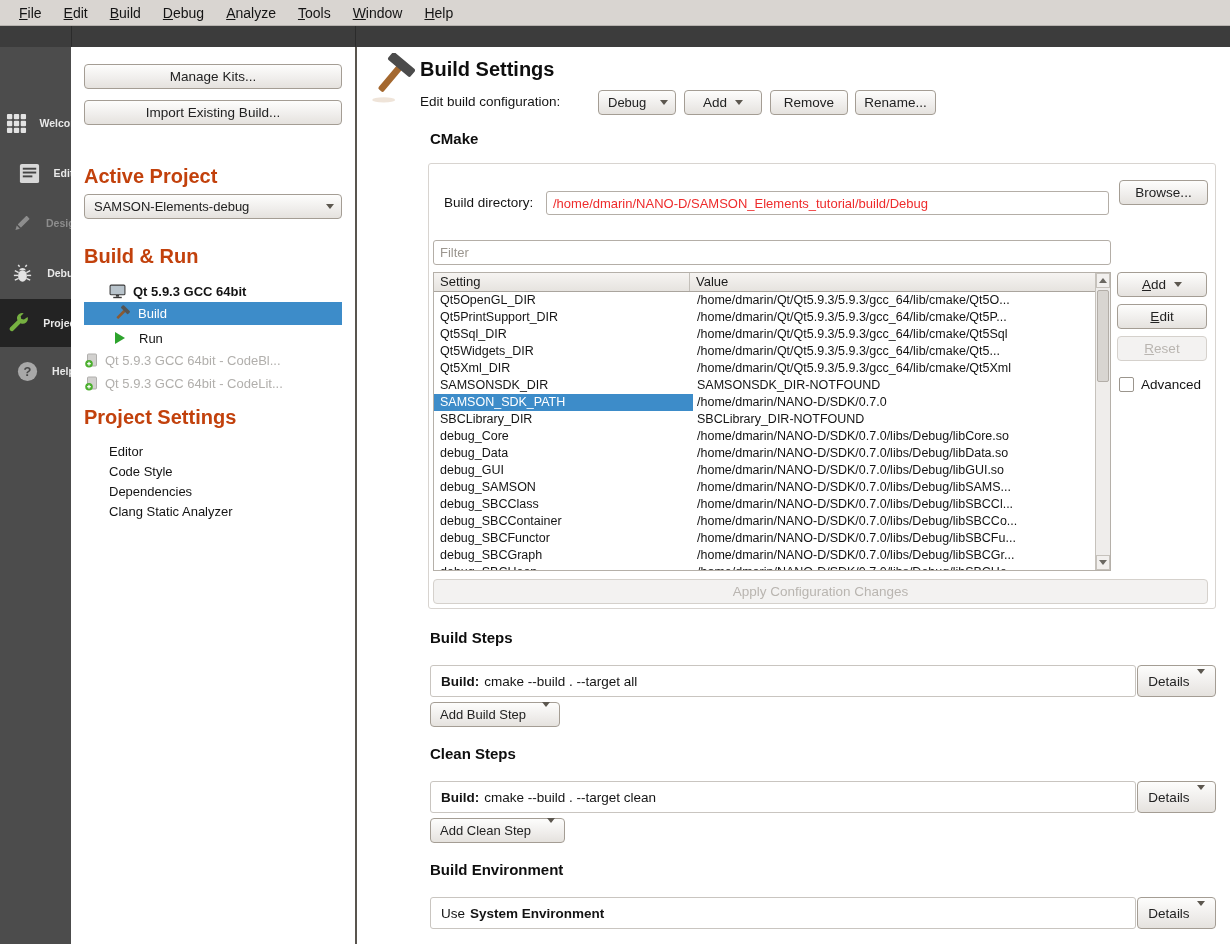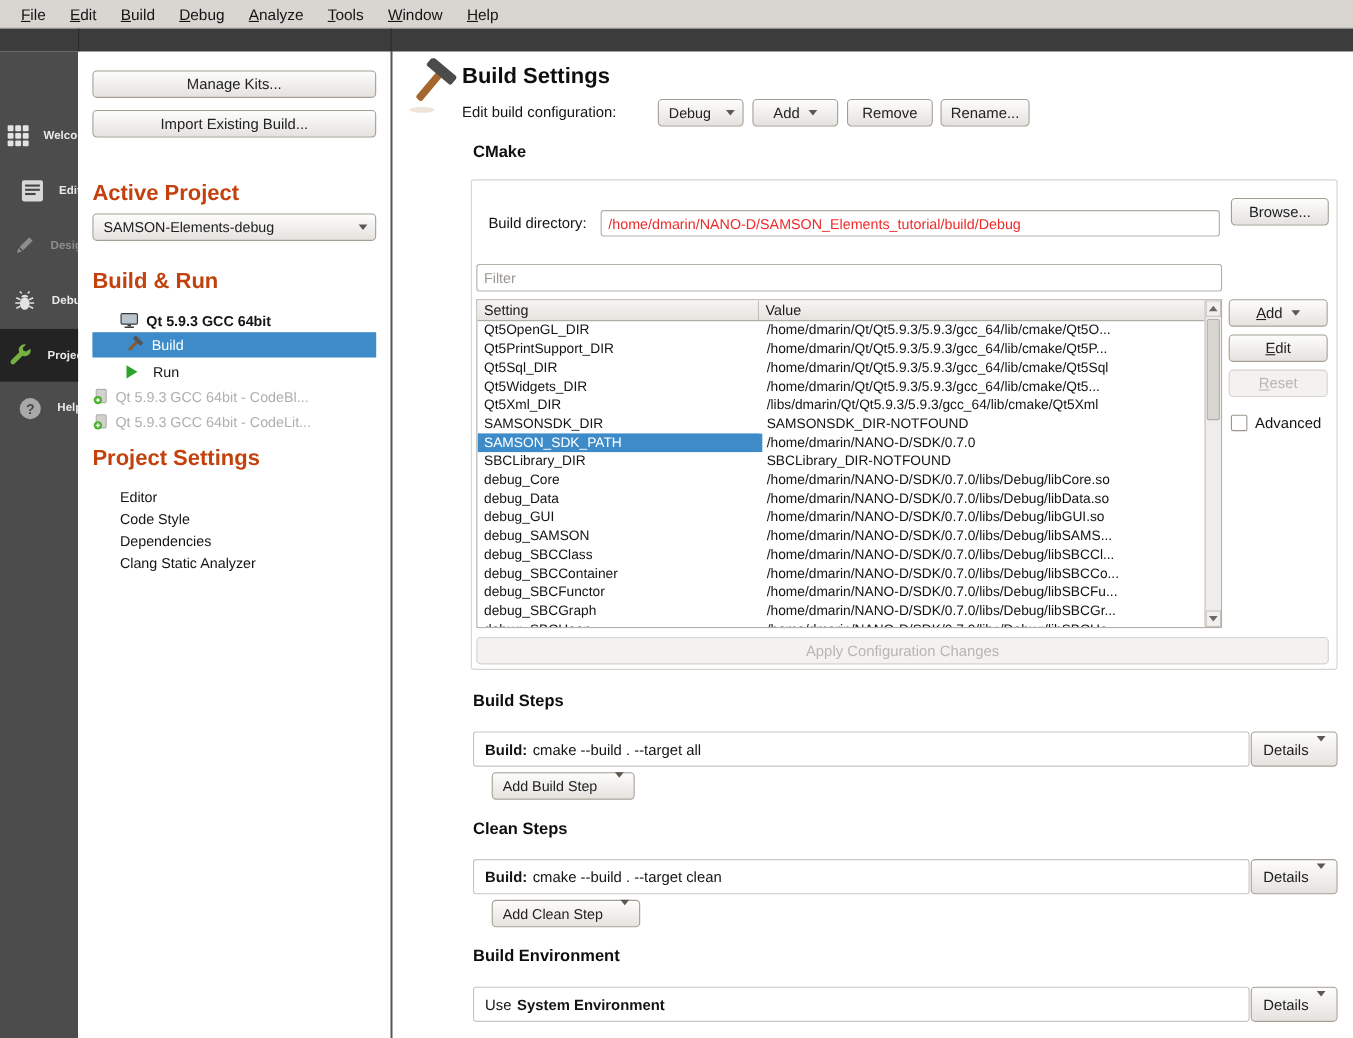--- a/index.html
+++ b/index.html
@@ -114,21 +114,21 @@
   .checkbox{display:inline-block;width:15px;height:15px;border:1px solid #9b958d;border-radius:2px;background:#fff;}
   .adv-row{position:absolute;left:690px;top:213px;display:flex;align-items:flex-start;gap:7px;
     font-size:13.5px;color:#141414;cursor:pointer;}
   .apply-btn{position:absolute;left:4px;top:415px;width:775px;height:25px;}
 
   
   .step-bar{position:absolute;left:73px;width:706px;height:32px;border:1px solid #c9c5c0;border-radius:3px;
     background:#fff;display:flex;align-items:center;padding-left:10px;font-size:13.5px;color:#141414;}
   .step-bar b{margin-right:5px;}
   .details-btn{position:absolute;left:780px;width:79px;height:32px;font-size:13.5px;gap:7px;}
-  .add-step-btn{position:absolute;left:90px;height:25px;padding:0 9px;gap:16px;font-size:13px;}
+  .add-step-btn{position:absolute;left:73px;height:25px;padding:0 9px;gap:16px;font-size:13px;}
 </style>
 </head>
 <body>
 
 <div class="screen">
 
   <div class="menubar">
     <span class="menu-item">File</span>
     <span class="menu-item">Edit</span>
     <span class="menu-item">Build</span>
@@ -374,21 +374,21 @@
             <div class="trow">
               <div class="tcell c-setting">Qt5Sql_DIR</div>
               <div class="tcell c-value">/home/dmarin/Qt/Qt5.9.3/5.9.3/gcc_64/lib/cmake/Qt5Sql</div>
             </div>
             <div class="trow">
               <div class="tcell c-setting">Qt5Widgets_DIR</div>
               <div class="tcell c-value">/home/dmarin/Qt/Qt5.9.3/5.9.3/gcc_64/lib/cmake/Qt5...</div>
             </div>
             <div class="trow">
               <div class="tcell c-setting">Qt5Xml_DIR</div>
-              <div class="tcell c-value">/libs/dmarin/Qt/Qt5.9.3/5.9.3/gcc_64/lib/cmake/Qt5Xml</div>
+              <div class="tcell c-value">/home/dmarin/Qt/Qt5.9.3/5.9.3/gcc_64/lib/cmake/Qt5Xml</div>
             </div>
             <div class="trow">
               <div class="tcell c-setting">SAMSONSDK_DIR</div>
               <div class="tcell c-value">SAMSONSDK_DIR-NOTFOUND</div>
             </div>
             <div class="trow sel">
               <div class="tcell c-setting">SAMSON_SDK_PATH</div>
               <div class="tcell c-value">/home/dmarin/NANO-D/SDK/0.7.0</div>
             </div>
             <div class="trow">

